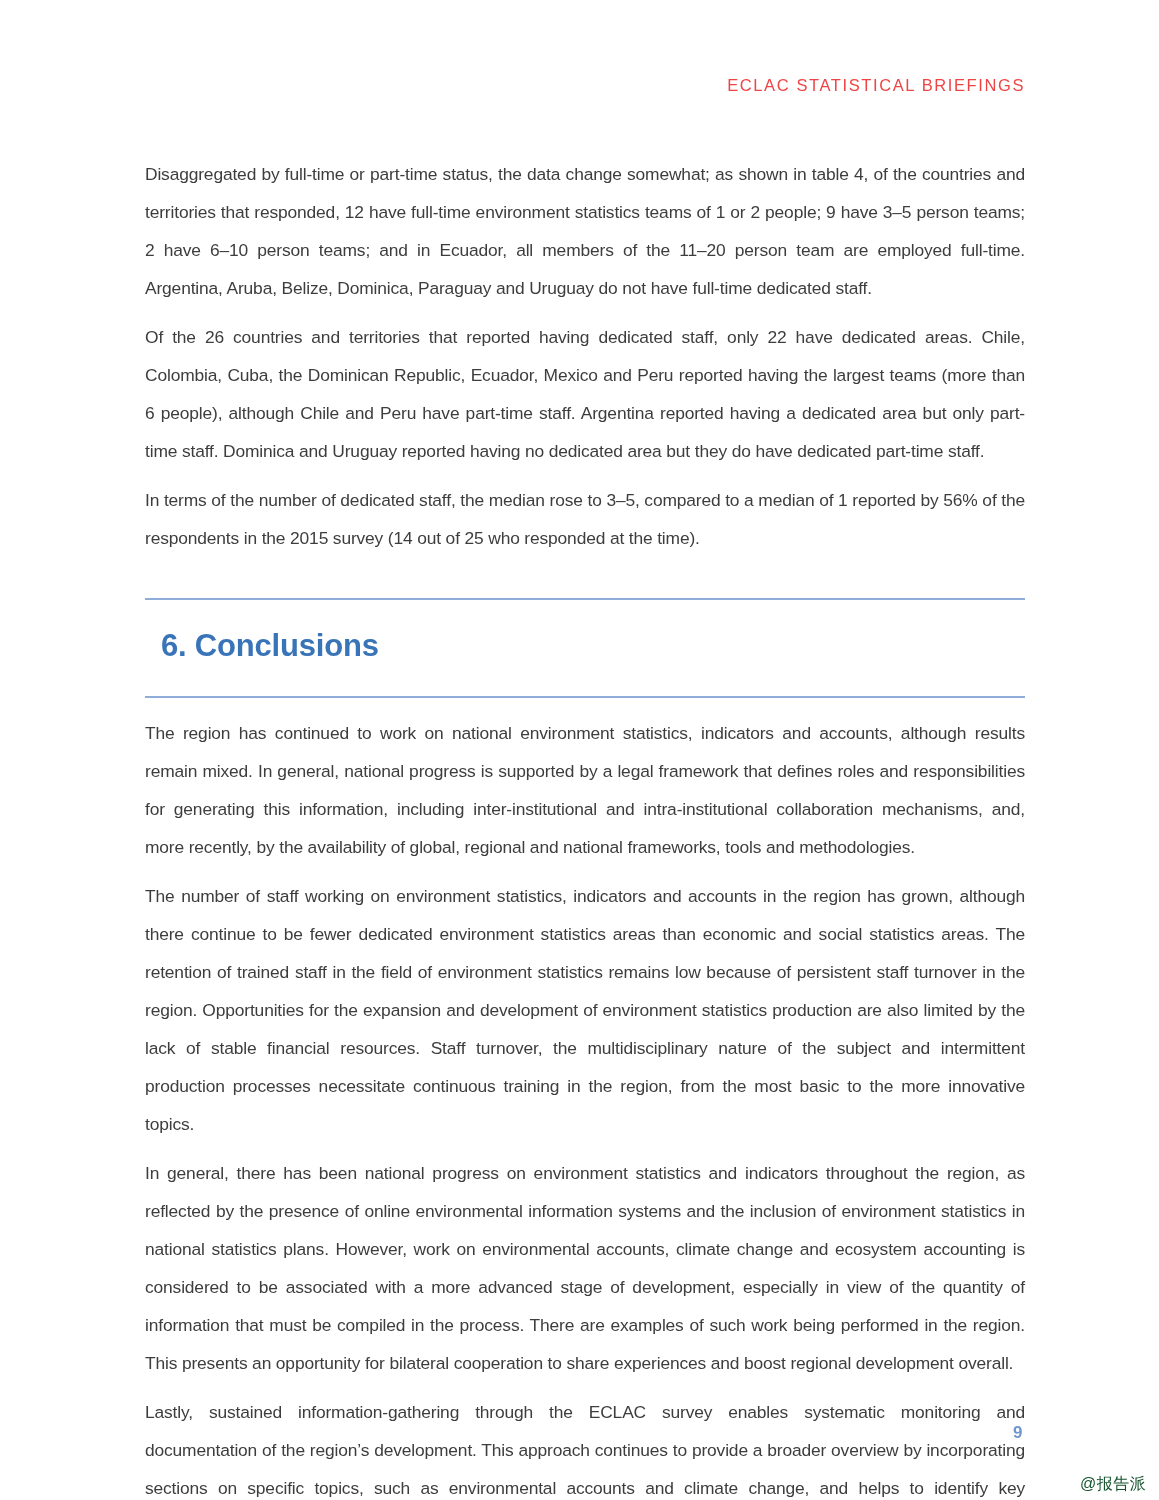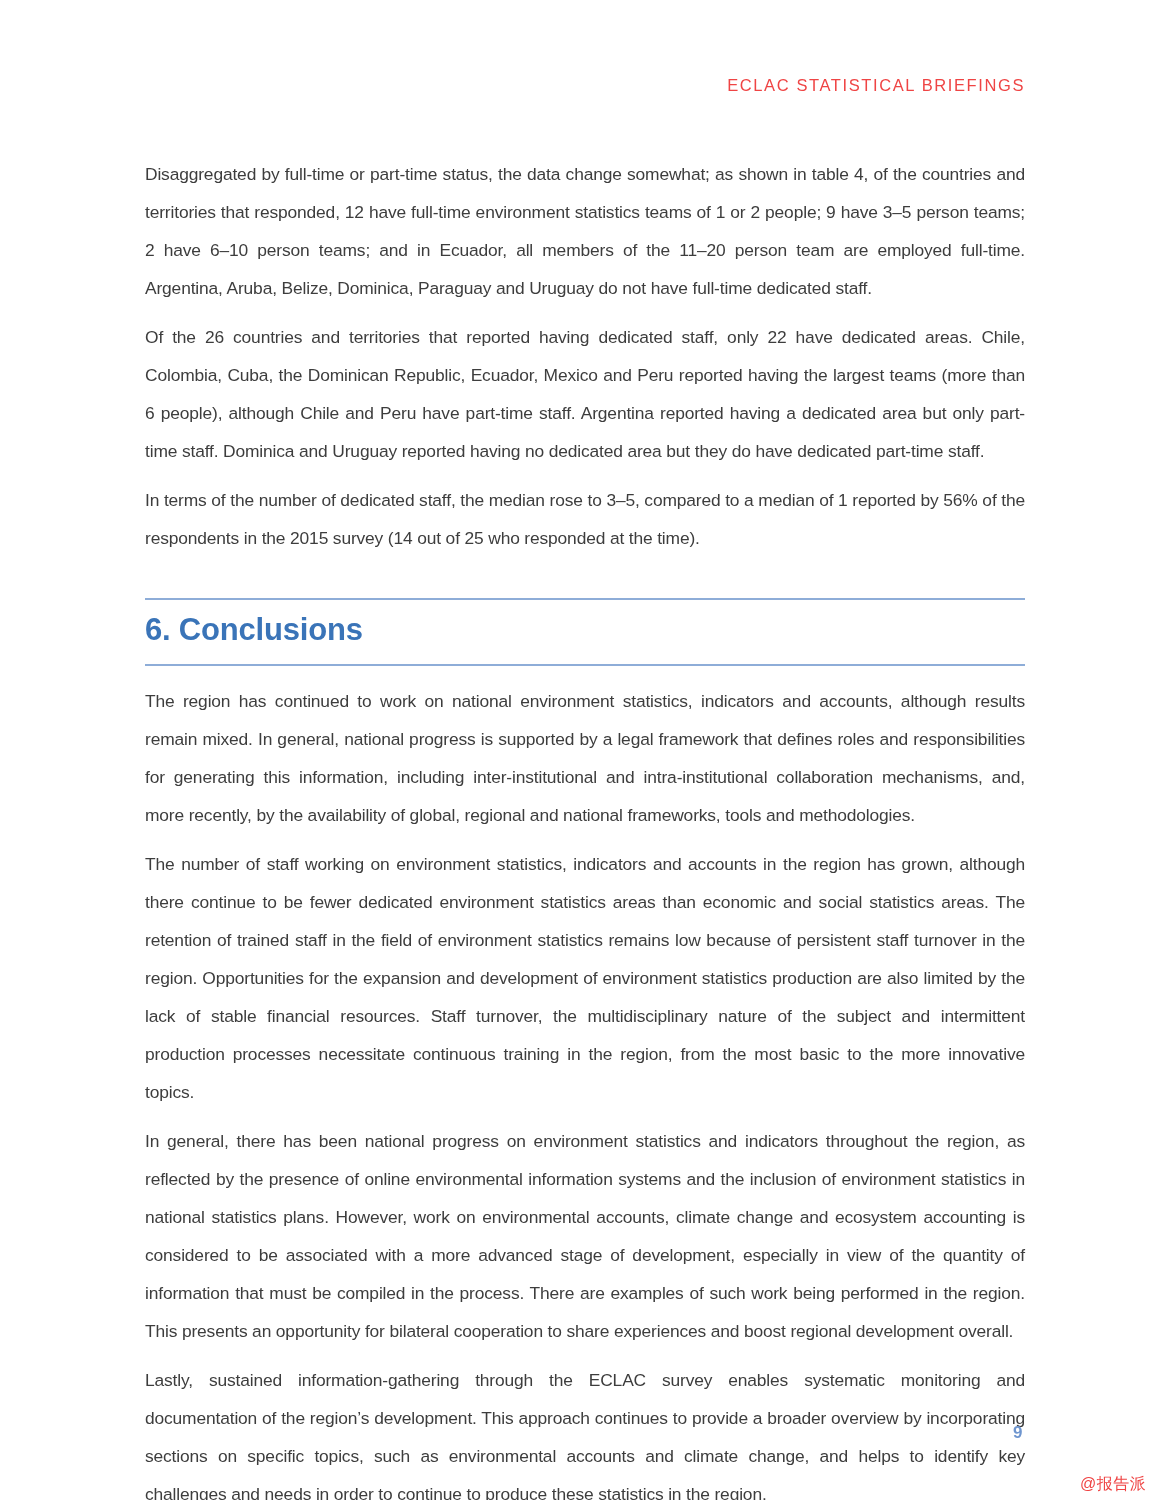--- a/index.html
+++ b/index.html
@@ -40,21 +40,21 @@
     }
     .section {
       margin-top: 41px;
     }
     .rule {
       height: 2px;
       background: #8eadd8;
       width: 880px;
     }
     .section-title {
-      margin: 0;
+      margin: 16px;
       padding: 10px 0 14px 0;
       font-size: 31px;
       line-height: 40px;
       font-weight: bold;
       color: #3a74b8;
       letter-spacing: -0.2px;
     }
     .section-body {
       margin-top: 16px;
     }
@@ -64,21 +64,21 @@
       left: 1013px;
       font-size: 17px;
       font-weight: bold;
       color: #6f96cf;
     }
     .watermark {
       position: absolute;
       top: 1474px;
       left: 1080px;
       font-size: 16px;
-      color: #ef4444;
+      color: #14532d;
       letter-spacing: 0.5px;
       text-align: center;
     }
   </style>
 </head>
 <body>
 
 <div class="running-header">ECLAC STATISTICAL BRIEFINGS</div>
 
 <div class="content">

